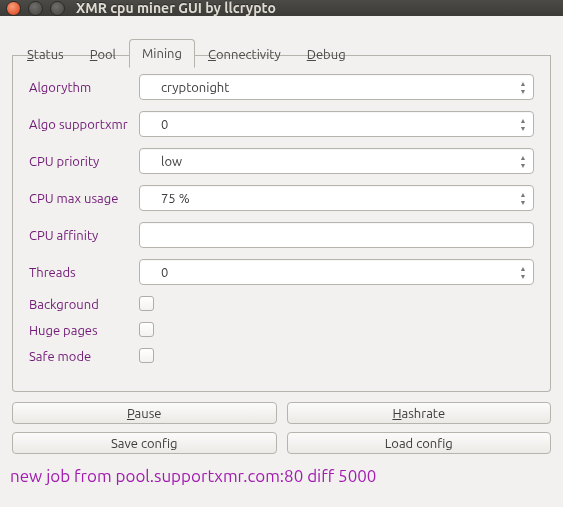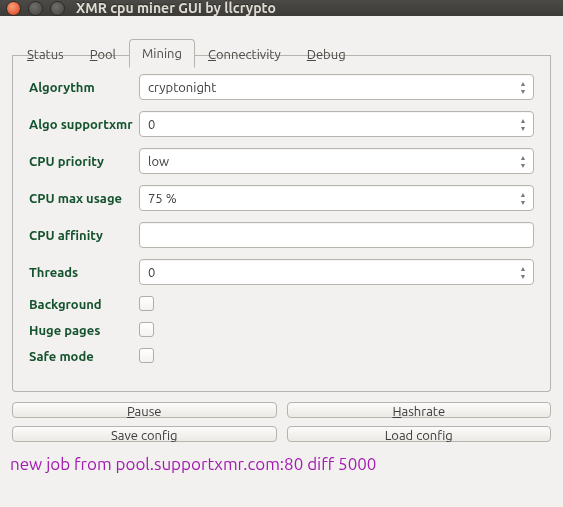--- a/index.html
+++ b/index.html
@@ -71,34 +71,33 @@
     background: #f2f1f0;
   }
   .row {
     display: flex;
     align-items: center;
     margin-bottom: 11px;
   }
   .row-label {
     width: 110px;
     flex: 0 0 110px;
-    color: #14532d;
-    font-weight: bold;
+    color: #701a75;
   }
   .field {
     flex: 1;
     position: relative;
   }
   .combo, .spin, .textin {
     width: 100%;
     height: 26px;
     border: 1px solid #b7b4ad;
     border-radius: 4px;
     background: #ffffff;
-    padding: 0 22px 0 8px;
+    padding: 0 22px 0 21px;
     font: inherit;
     color: #3c3c3c;
     box-shadow: inset 0 1px 0 rgba(0,0,0,.03);
   }
   .combo-arrows, .spin-arrows {
     position: absolute;
     right: 4px; top: 2px; bottom: 2px;
     width: 14px;
     display: flex;
     flex-direction: column;
@@ -117,21 +116,21 @@
     background: linear-gradient(to bottom, #fff, #f3f2f0);
     cursor: pointer;
   }
   .btnrow {
     display: flex;
     gap: 10px;
     margin-top: 10px;
   }
   .btn {
     flex: 1;
-    height: 16px;
+    height: 22px;
     border: 1px solid #b7b4ad;
     border-radius: 4px;
     background: linear-gradient(to bottom, #fbfbfa, #eceae6);
     cursor: pointer;
     font: inherit;
     color: #3c3c3c;
   }
   .statusbar {
     padding: 6px 10px 0 10px;
     color: #a21caf;

